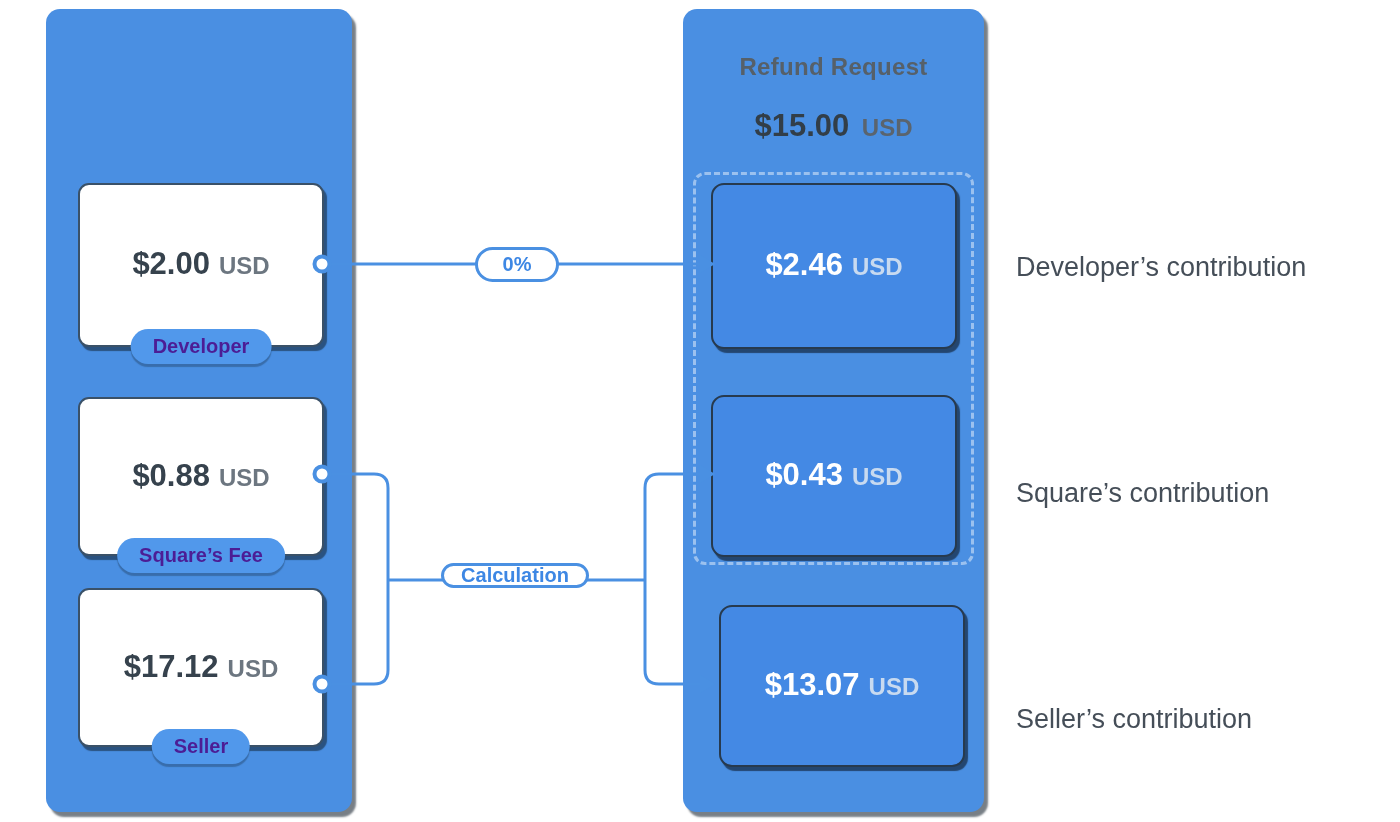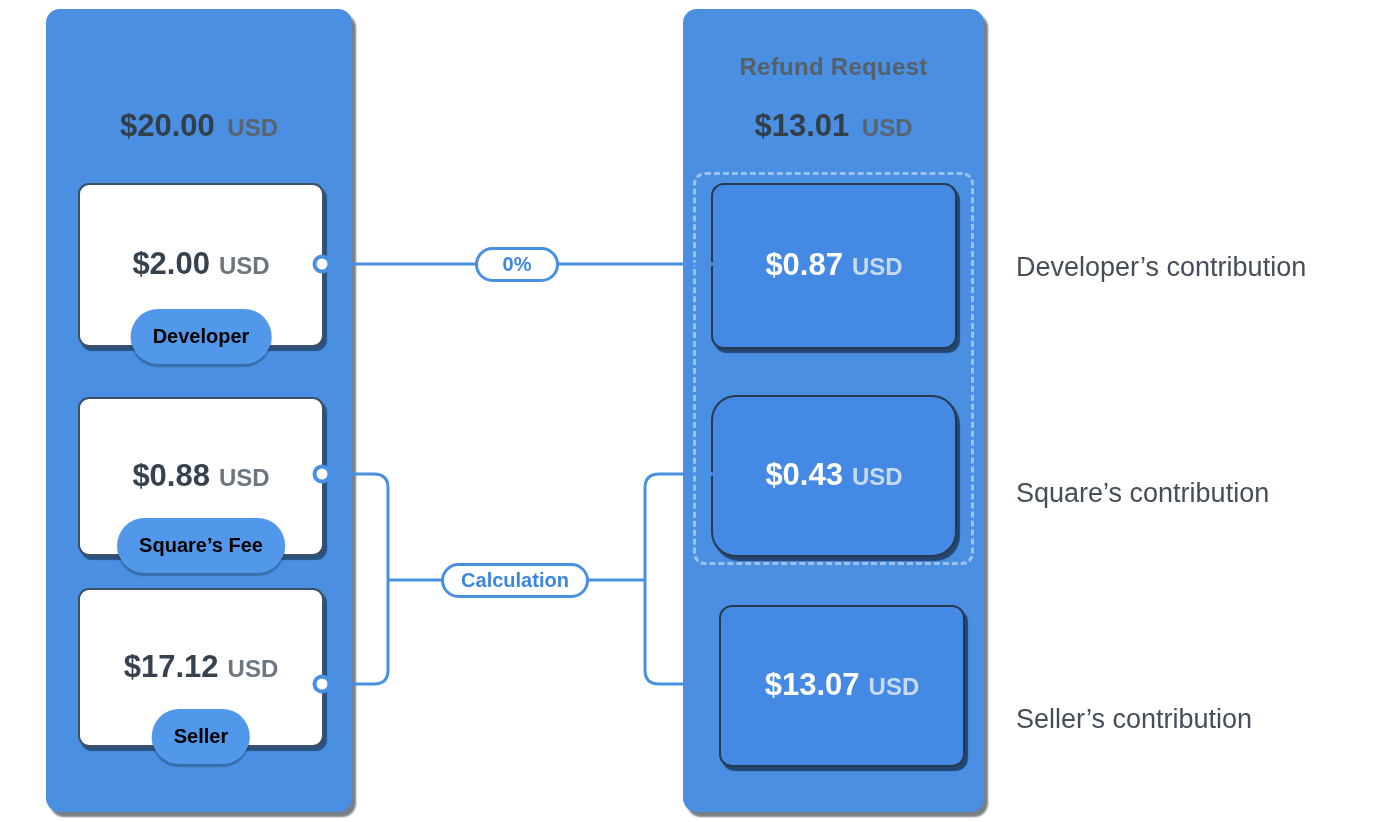--- a/index.html
+++ b/index.html
@@ -23,51 +23,47 @@
              border-radius:13px;box-shadow:3px 4px 1px rgba(10,22,36,0.6);}
 
   .card-amount{position:absolute;top:50%;left:0;width:100%;transform:translateY(-54%);
                display:flex;justify-content:center;align-items:baseline;gap:9px;}
   .card-white .amt{font-size:31px;font-weight:bold;color:#36424d;}
   .card-white .cur{font-size:24px;font-weight:bold;color:#6c7680;}
   .card-blue  .amt{font-size:31px;font-weight:bold;color:#ffffff;}
   .card-blue  .cur{font-size:24px;font-weight:bold;color:#c8daf0;}
 
   .badge{position:absolute;bottom:-19px;left:50%;transform:translateX(-50%);
-         background:#5198eb;color:#000000;font-size:20px;font-weight:bold;
-         padding:16px 22px;border-radius:999px;white-space:nowrap;
+         background:#5198eb;color:#4c1d95;font-size:20px;font-weight:bold;
+         padding:6px 22px;border-radius:999px;white-space:nowrap;
          box-shadow:0 3px 1px rgba(16,32,48,0.3);}
 
   .dashed-zone{position:absolute;left:693px;top:172px;width:281px;height:393px;
                border:3px dashed rgba(255,255,255,0.45);border-radius:12px;box-sizing:border-box;}
 
   .pill{position:absolute;background:#ffffff;border:3px solid #4a90e2;border-radius:999px;
         color:#3d87e4;font-size:20px;font-weight:bold;display:flex;align-items:center;
         justify-content:center;box-sizing:border-box;}
   .pill-percent{left:475px;top:247px;width:84px;height:35px;}
-  .pill-calc{left:441px;top:563px;width:148px;height:35px;}
+  .pill-calc{left:441px;top:563px;width:148px;height:25px;}
 
   .annotation{position:absolute;left:1016px;font-size:27px;font-weight:400;color:#454e58;
               white-space:nowrap;}
   .ann-1{top:252px;}
   .ann-2{top:478px;}
   .ann-3{top:704px;}
 
   svg.overlay{position:absolute;left:0;top:0;width:1400px;height:822px;pointer-events:none;}
 </style>
 </head>
 <body>
 
 <div id="stage">
 
   <div class="panel panel-left">
-    <div class="panel-amount">
-      <span class="amt">$20.00</span>
-      <span class="cur">USD</span>
-    </div>
   </div>
 
   <div class="card card-white" style="top:183px;height:160px;">
     <div class="card-amount">
       <span class="amt">$2.00</span>
       <span class="cur">USD</span>
     </div>
     <div class="badge">Developer</div>
   </div>
 
@@ -83,35 +79,35 @@
     <div class="card-amount">
       <span class="amt">$17.12</span>
       <span class="cur">USD</span>
     </div>
     <div class="badge">Seller</div>
   </div>
 
   <div class="panel panel-right">
     <div class="panel-title">Refund Request</div>
     <div class="panel-amount">
-      <span class="amt">$13.01</span>
+      <span class="amt">$15.00</span>
       <span class="cur">USD</span>
     </div>
   </div>
 
   <div class="dashed-zone"></div>
 
   <div class="card card-blue" style="top:183px;height:162px;">
     <div class="card-amount">
-      <span class="amt">$0.87</span>
+      <span class="amt">$2.46</span>
       <span class="cur">USD</span>
     </div>
   </div>
 
-  <div class="card card-blue" style="top:395px;height:158px;border-radius:25px;">
+  <div class="card card-blue" style="top:395px;height:158px;">
     <div class="card-amount">
       <span class="amt">$0.43</span>
       <span class="cur">USD</span>
     </div>
   </div>
 
   <div class="card card-blue" style="top:605px;height:158px;margin-left:8px;">
     <div class="card-amount">
       <span class="amt">$13.07</span>
       <span class="cur">USD</span>

